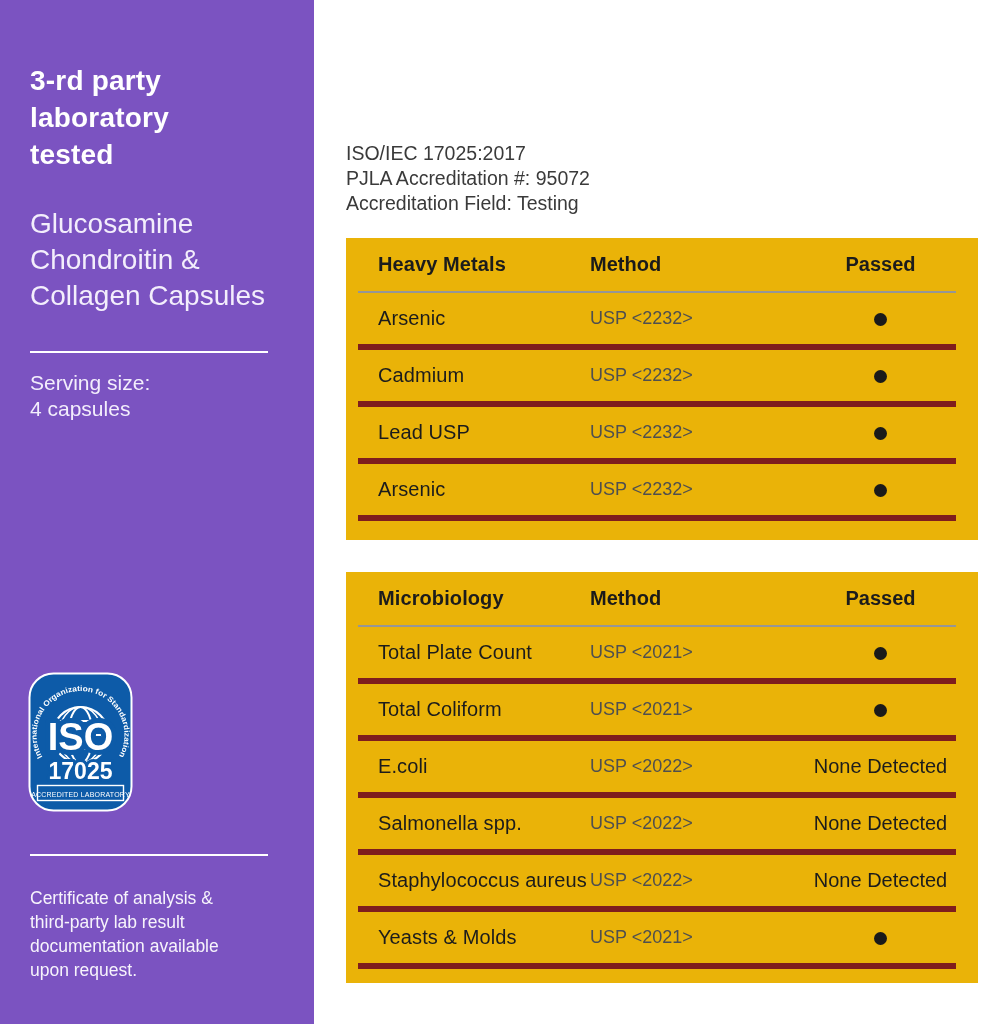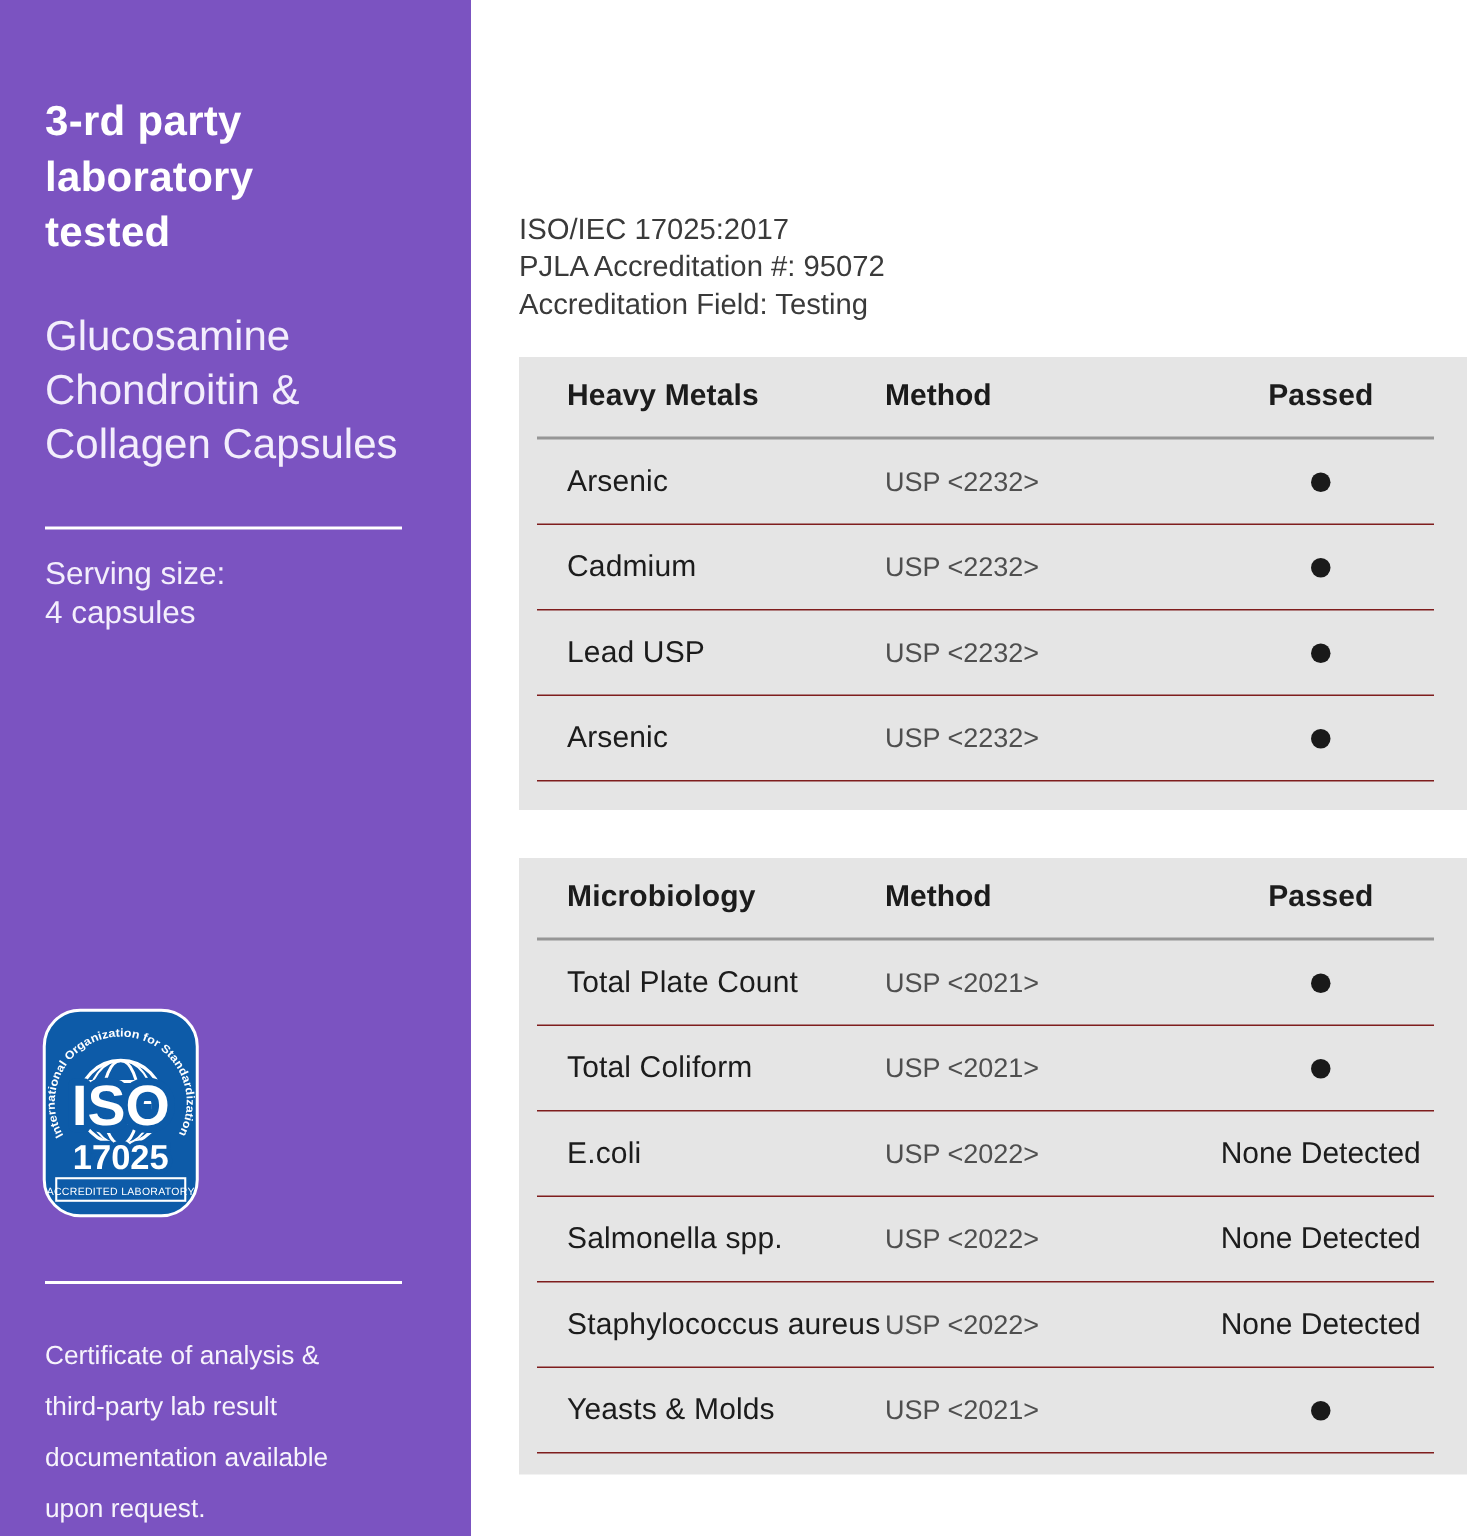--- a/index.html
+++ b/index.html
@@ -53,21 +53,21 @@
     left: 30px; top: 370px;
     font-size: 21px;
     line-height: 26px;
     white-space: pre-line;
     color: #f3eefc;
   }
   .side-note {
     position: absolute;
     left: 30px; top: 886px;
     font-size: 17.5px;
-    line-height: 34px;
+    line-height: 24px;
     white-space: pre-line;
     color: #f7f4fc;
   }
   .iso-badge {
     position: absolute;
     left: 28px; top: 672px;
     width: 105px; height: 140px;
   }
 
   
@@ -86,40 +86,40 @@
     line-height: 25px;
     color: #3a3a3a;
     white-space: pre-line;
   }
 
   
   .panel {
     position: absolute;
     left: 346px;
     width: 632px;
-    background: #e5e5e5;
+    background: #eab308;
     padding: 0 22px 0 12px;
   }
   .panel-heavy-metals { top: 238px; height: 302px; }
   .panel-microbiology { top: 572px; height: 411px; }
 
   .thead {
     display: flex;
     align-items: center;
     height: 55px;
     border-bottom: 2px solid #969696;
     font-weight: 700;
     font-size: 20px;
     color: #1a1a1a;
   }
   .row {
     display: flex;
     align-items: center;
     height: 57px;
-    border-bottom: 1px solid #7f1d1d;
+    border-bottom: 6px solid #7f1d1d;
     justify-content: center;
   }
   .cell { flex: none; }
   .cell.name {
     width: 232px;
     padding-left: 20px;
     font-size: 20px;
     color: #1c1c1c;
     letter-spacing: 0.1px;
   }

